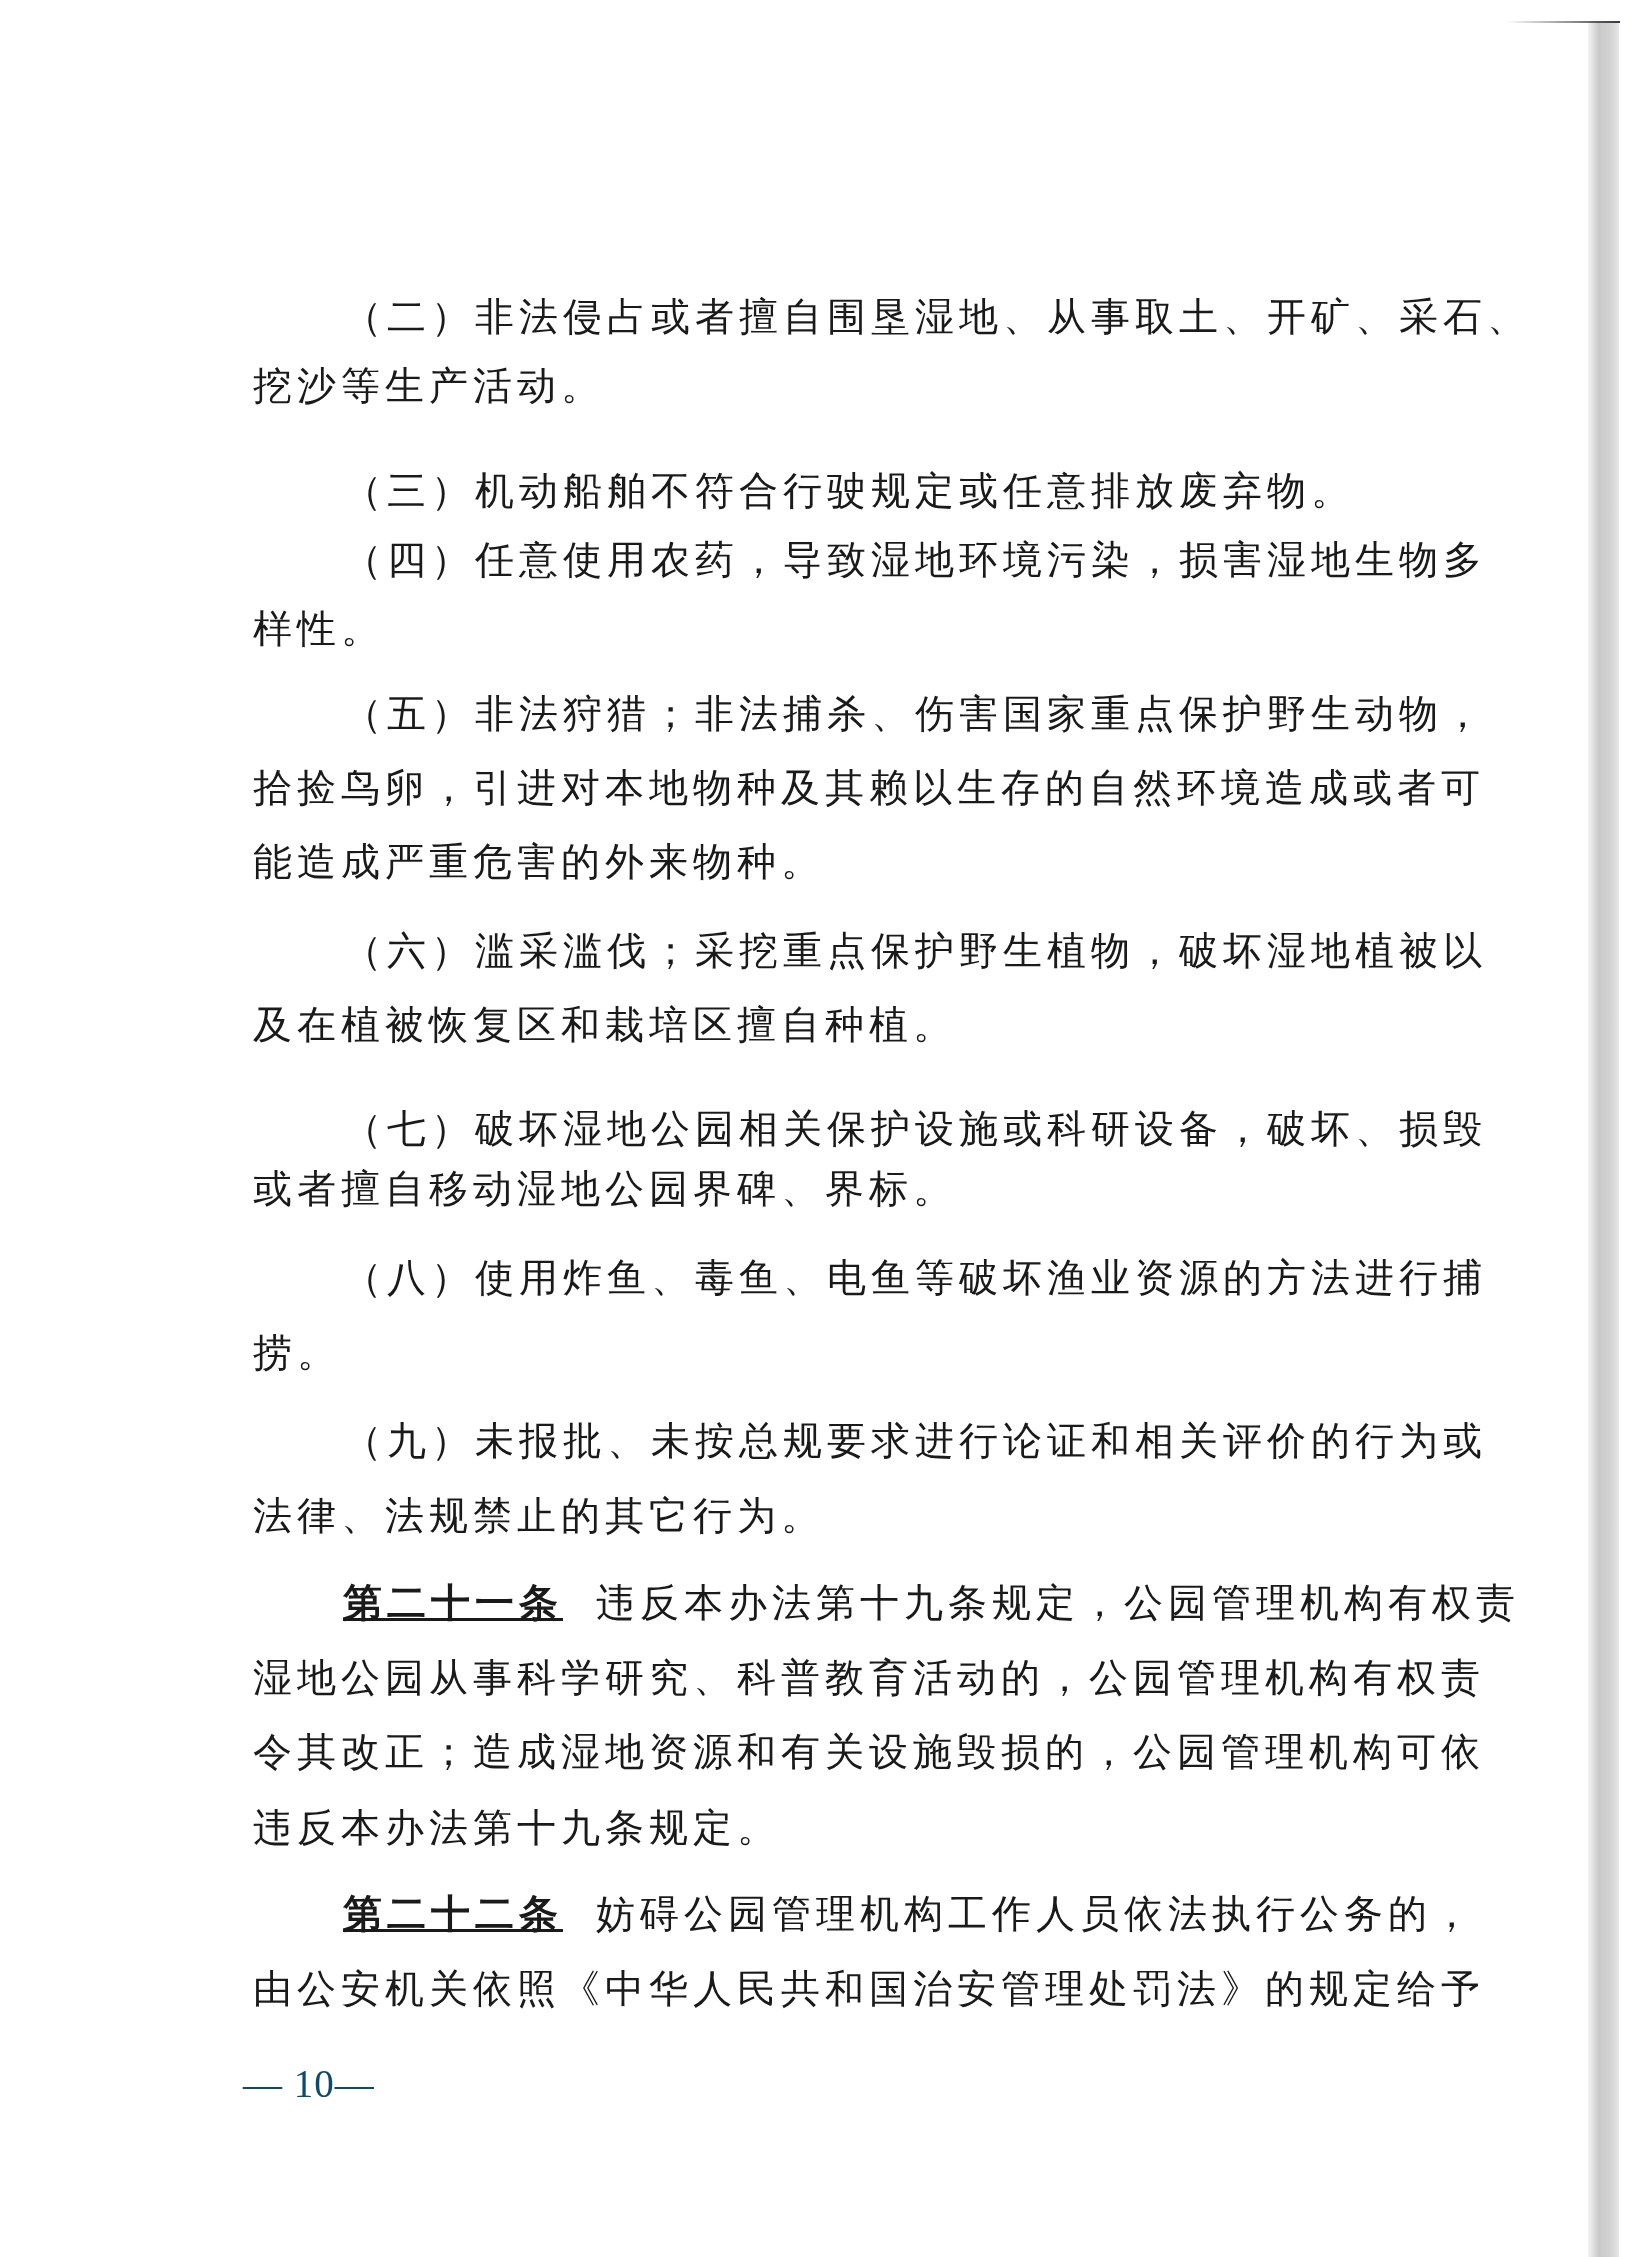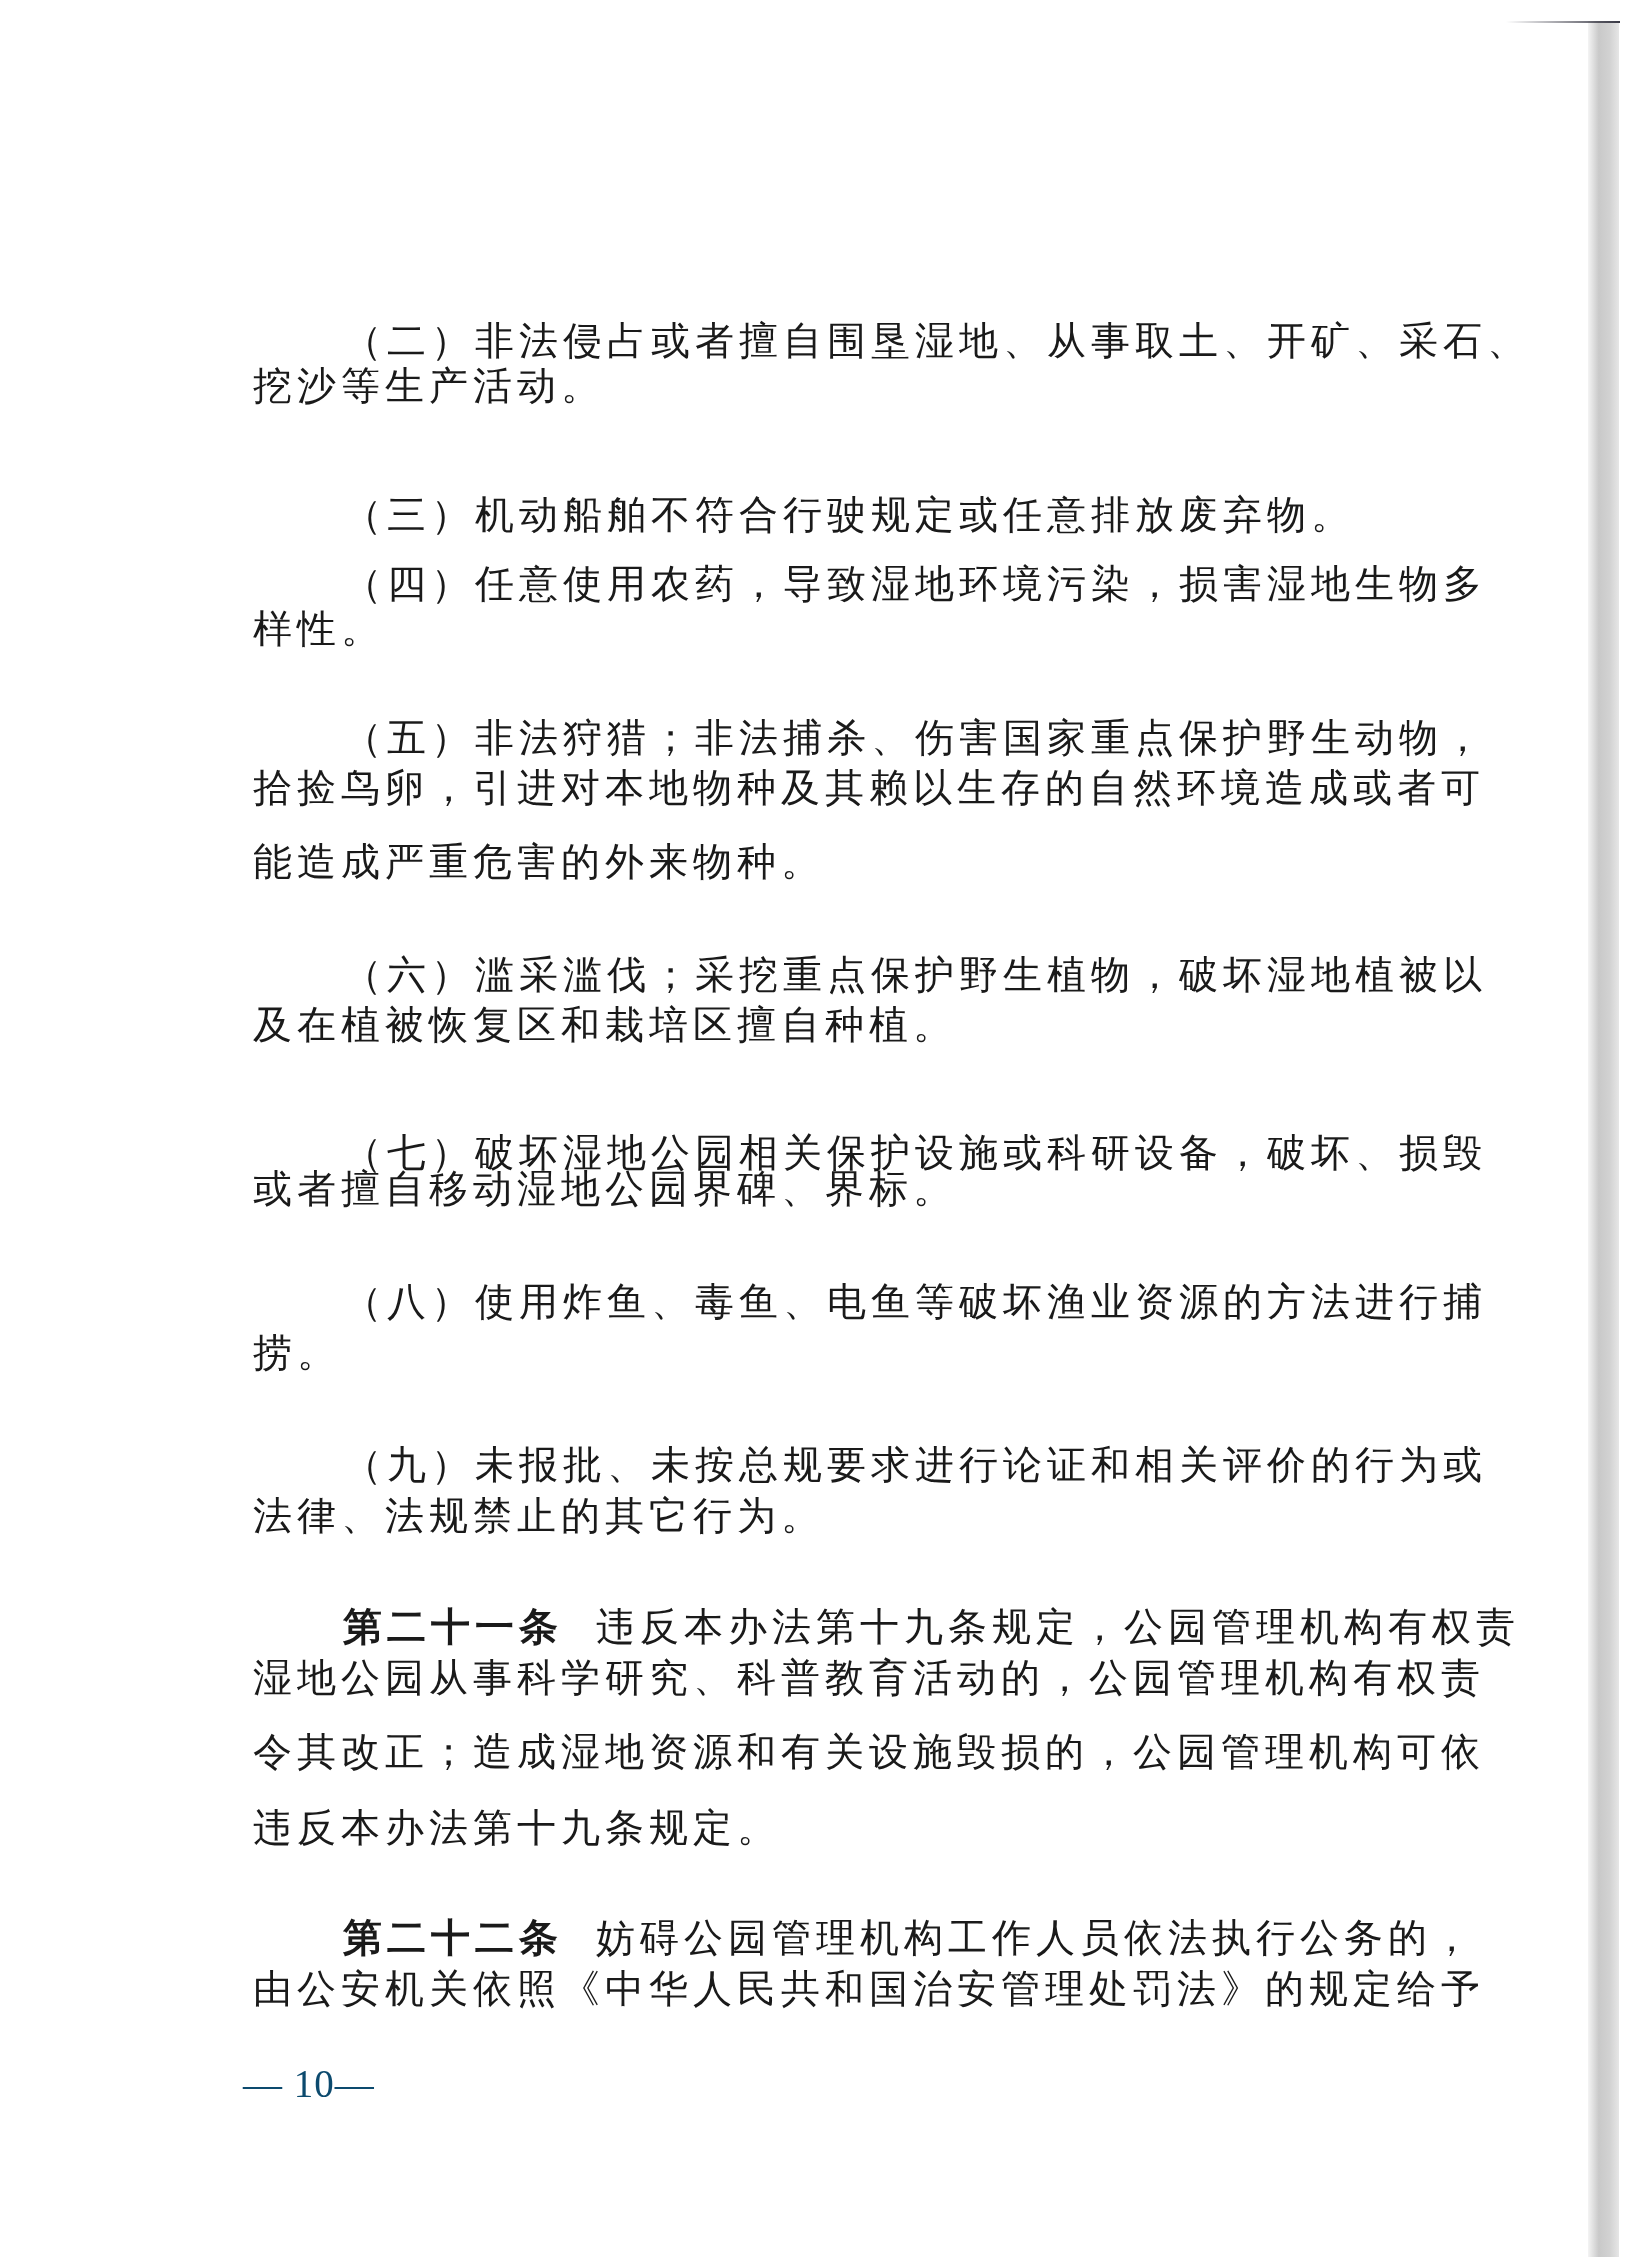--- a/index.html
+++ b/index.html
@@ -17,22 +17,22 @@
     position: absolute; top: 21px; left: 1506px; width: 114px; height: 1.9px;
     background: linear-gradient(to right, rgba(60,60,70,0), #3a3a46);
   }
   .page {
     position: absolute; left: 253px; top: 0; width: 1207px;
   }
   .line {
     position: absolute; left: 0; white-space: nowrap;
     font-size: 39px; line-height: 46px; letter-spacing: 5px;
   }
-  .indent { left: 90px; margin-top: 24px; }
-  .art { font-weight: bold; }
+  .indent { left: 90px; }
+  .art { font-weight: bold; text-decoration: underline; }
   .page-num {
     position: absolute; left: 243px; top: 2061px;
     font-family: "Liberation Serif", "DejaVu Serif", serif;
     font-size: 39px; letter-spacing: 1px; color: #0c4a6e;
   }
 </style>
 </head>
 <body>
 
 <div class="scan-shadow"></div>

